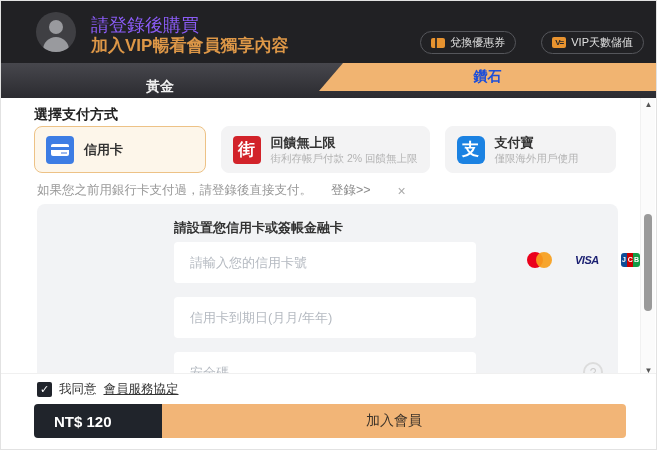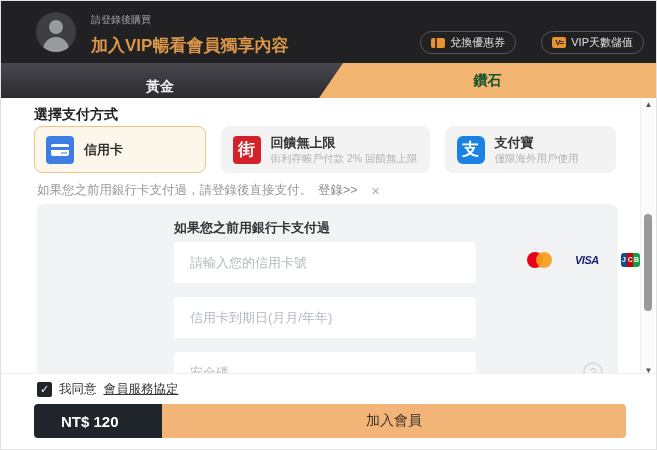--- a/index.html
+++ b/index.html
@@ -7,59 +7,59 @@
   body { font-family:"Liberation Sans","DejaVu Sans",sans-serif; background:#fff; }
   .app { position:relative; width:657px; height:450px; background:#fff;
          border:1px solid #e2e2e2; overflow:hidden; }
 
   
   .header { position:absolute; top:0; left:0; right:0; height:62px; background:#212124; }
   .avatar { position:absolute; left:35px; top:11px; width:40px; height:40px; border-radius:50%;
             background:#3f3f43; overflow:hidden; }
   .avatar .head { position:absolute; left:13px; top:8px; width:14px; height:14px; border-radius:50%; background:#999a9e; }
   .avatar .body { position:absolute; left:7px; top:25px; width:26px; height:16px; border-radius:13px 13px 0 0; background:#999a9e; }
-  .h-login { position:absolute; left:90px; top:12px; font-size:10px; color:#a3a3a3; }
+  .h-login { position:absolute; left:90px; top:12px; font-size:18px; color:#8b5cf6; }
   .h-promo { position:absolute; left:90px; top:33px; font-size:17px; font-weight:bold; color:#dd9747; }
   .h-btns { position:absolute; right:12px; top:30px; display:flex; gap:25px; }
   .pill { display:flex; align-items:center; gap:5px; height:23px; padding:0 10px;
           border:1px solid #55565b; border-radius:12px; font-size:11px; color:#e0e0e0;
           background:transparent; cursor:pointer; }
   .ic-ticket { width:14px; height:10px; background:#e8932f; border-radius:2px; position:relative; }
   .ic-ticket:before { content:""; position:absolute; left:4px; top:-1px; bottom:-1px; width:2px;
           background:#212124; opacity:.85; }
   .ic-vcoin { width:14px; height:11px; background:#e8932f; border-radius:2px; color:#26262a;
           font-size:8px; font-weight:bold; line-height:11px; text-align:center; letter-spacing:-1px; }
 
   
   .tabs { position:absolute; top:62px; left:0; right:0; height:35px;
           background:linear-gradient(180deg,#47474d 0%,#2b2b30 100%); }
   .tab-gold { position:absolute; left:0; top:0; width:318px; height:47px; display:flex;
           align-items:center; justify-content:center; font-size:14px; font-weight:bold; color:#f0f0f0; cursor:pointer; }
-  .tab-diamond { position:absolute; left:318px; right:0; top:0; height:35px; background:#f1b471;
+  .tab-diamond { position:absolute; left:318px; right:0; top:0; height:28px; background:#f1b471;
           clip-path:polygon(24px 0,100% 0,100% 100%,0 100%); display:flex; align-items:center;
-          justify-content:center; font-size:14px; font-weight:bold; color:#14532d; cursor:pointer; }
+          justify-content:center; font-size:14px; font-weight:bold; color:#1d4ed8; cursor:pointer; }
 
   
   .content { position:absolute; top:97px; left:0; right:0; height:277px; background:#fff; overflow:hidden; }
   .sec-title { position:absolute; left:33px; top:8px; font-size:14px; font-weight:bold; color:#222; }
   .methods { position:absolute; left:33px; right:40px; top:28px; height:47px; display:flex; gap:15px; }
   .method { flex:1; display:flex; align-items:center; gap:10px; padding:0 11px; border-radius:8px;
             background:#f3f3f4; border:1px solid #f3f3f4; cursor:pointer; }
   .method.selected { background:#fdf6ea; border:1px solid #edc286; }
   .m-name { font-size:13px; font-weight:600; color:#333; line-height:17px; }
   .m-desc { font-size:10.5px; color:#b3b3b3; line-height:14px; white-space:nowrap; }
   .m-icon { width:28px; height:28px; border-radius:4px; flex:0 0 28px; position:relative; }
   .ic-card { background:#3d7de4; }
   .ic-card .cc { position:absolute; left:5px; top:8px; width:18px; height:12px; background:#fff; border-radius:2px; }
   .ic-card .cc:before { content:""; position:absolute; left:0; top:3px; width:18px; height:3px; background:#3d7de4; }
   .ic-card .cc:after { content:""; position:absolute; right:2px; bottom:2px; width:6px; height:2px; background:#9db9ee; }
   .ic-jko { background:#d2232a; color:#fff; font-size:17px; font-weight:bold; text-align:center; line-height:28px; }
   .ic-ali { background:#1b82e2; border-radius:6px; color:#fff; font-size:17px; font-weight:bold; text-align:center; line-height:28px; }
 
-  .notice { position:absolute; left:36px; top:84px; font-size:12.5px; color:#999; display:flex; align-items:center; gap:6px; }
+  .notice { position:absolute; left:36px; top:84px; font-size:12.5px; color:#999; display:flex; align-items:center; gap:19px; }
   .notice a { color:#8a8a8a; text-decoration:none; cursor:pointer; }
   .notice .close { color:#aaa; font-size:14px; margin-left:8px; cursor:pointer; }
 
   .form-box { position:absolute; left:36px; top:106px; width:581px; height:300px;
               background:#f2f3f5; border-radius:8px; }
   .f-title { position:absolute; left:137px; top:15px; font-size:13px; font-weight:bold; color:#333; }
   .f-input { position:absolute; left:137px; width:302px; height:41px; background:#fff; border:none;
              border-radius:4px; padding:0 16px; font-size:13px; color:#333; outline:none;
              font-family:"Liberation Sans","DejaVu Sans",sans-serif; }
   .f-input::placeholder { color:#b5bac1; }
@@ -89,21 +89,21 @@
 
   
   .footer { position:absolute; left:0; right:0; bottom:0; height:76px; background:#fff; border-top:1px solid #f0f0f0; }
   .agree { position:absolute; left:36px; top:7px; display:flex; align-items:center; gap:7px;
            font-size:12.5px; color:#333; }
   .cbox { width:15px; height:15px; background:#20242b; border-radius:2px; color:#fff; font-size:11px;
           line-height:15px; text-align:center; cursor:pointer; }
   .terms { color:#333; text-decoration:underline; cursor:pointer; }
   .paybar { position:absolute; left:33px; top:30px; height:34px; display:flex; }
   .price { width:128px; background:#20242b; border-radius:4px 0 0 4px; color:#fff; font-size:15px;
-           font-weight:bold; display:flex; align-items:center; padding-left:27px; }
+           font-weight:bold; display:flex; align-items:center; padding-left:20px; }
   .join { width:464px; background:#f2b577; border:none; border-radius:0 4px 4px 0; font-size:14px;
           color:#3c332a; cursor:pointer; font-family:"Liberation Sans","DejaVu Sans",sans-serif; }
 </style>
 </head>
 <body>
 
 <div class="app">
 
   <div class="header">
     <div class="avatar">
@@ -157,21 +157,21 @@
       </div>
     </div>
 
     <div class="notice">
       <span>如果您之前用銀行卡支付過，請登錄後直接支付。</span>
       <a>登錄&gt;&gt;</a>
       <span class="close">×</span>
     </div>
 
     <div class="form-box">
-      <div class="f-title">如果您之前用銀行卡支付過</div>
+      <div class="f-title">請設置您信用卡或簽帳金融卡</div>
 
       <input class="f-input in1" placeholder="請輸入您的信用卡號" style="">
       <div class="brands">
         <span class="mc">
             <i class="r"></i>
             <i class="o"></i>
           </span>
         <span class="visa">VISA</span>
         <span class="jcb">
           <i class="b1">J</i>

